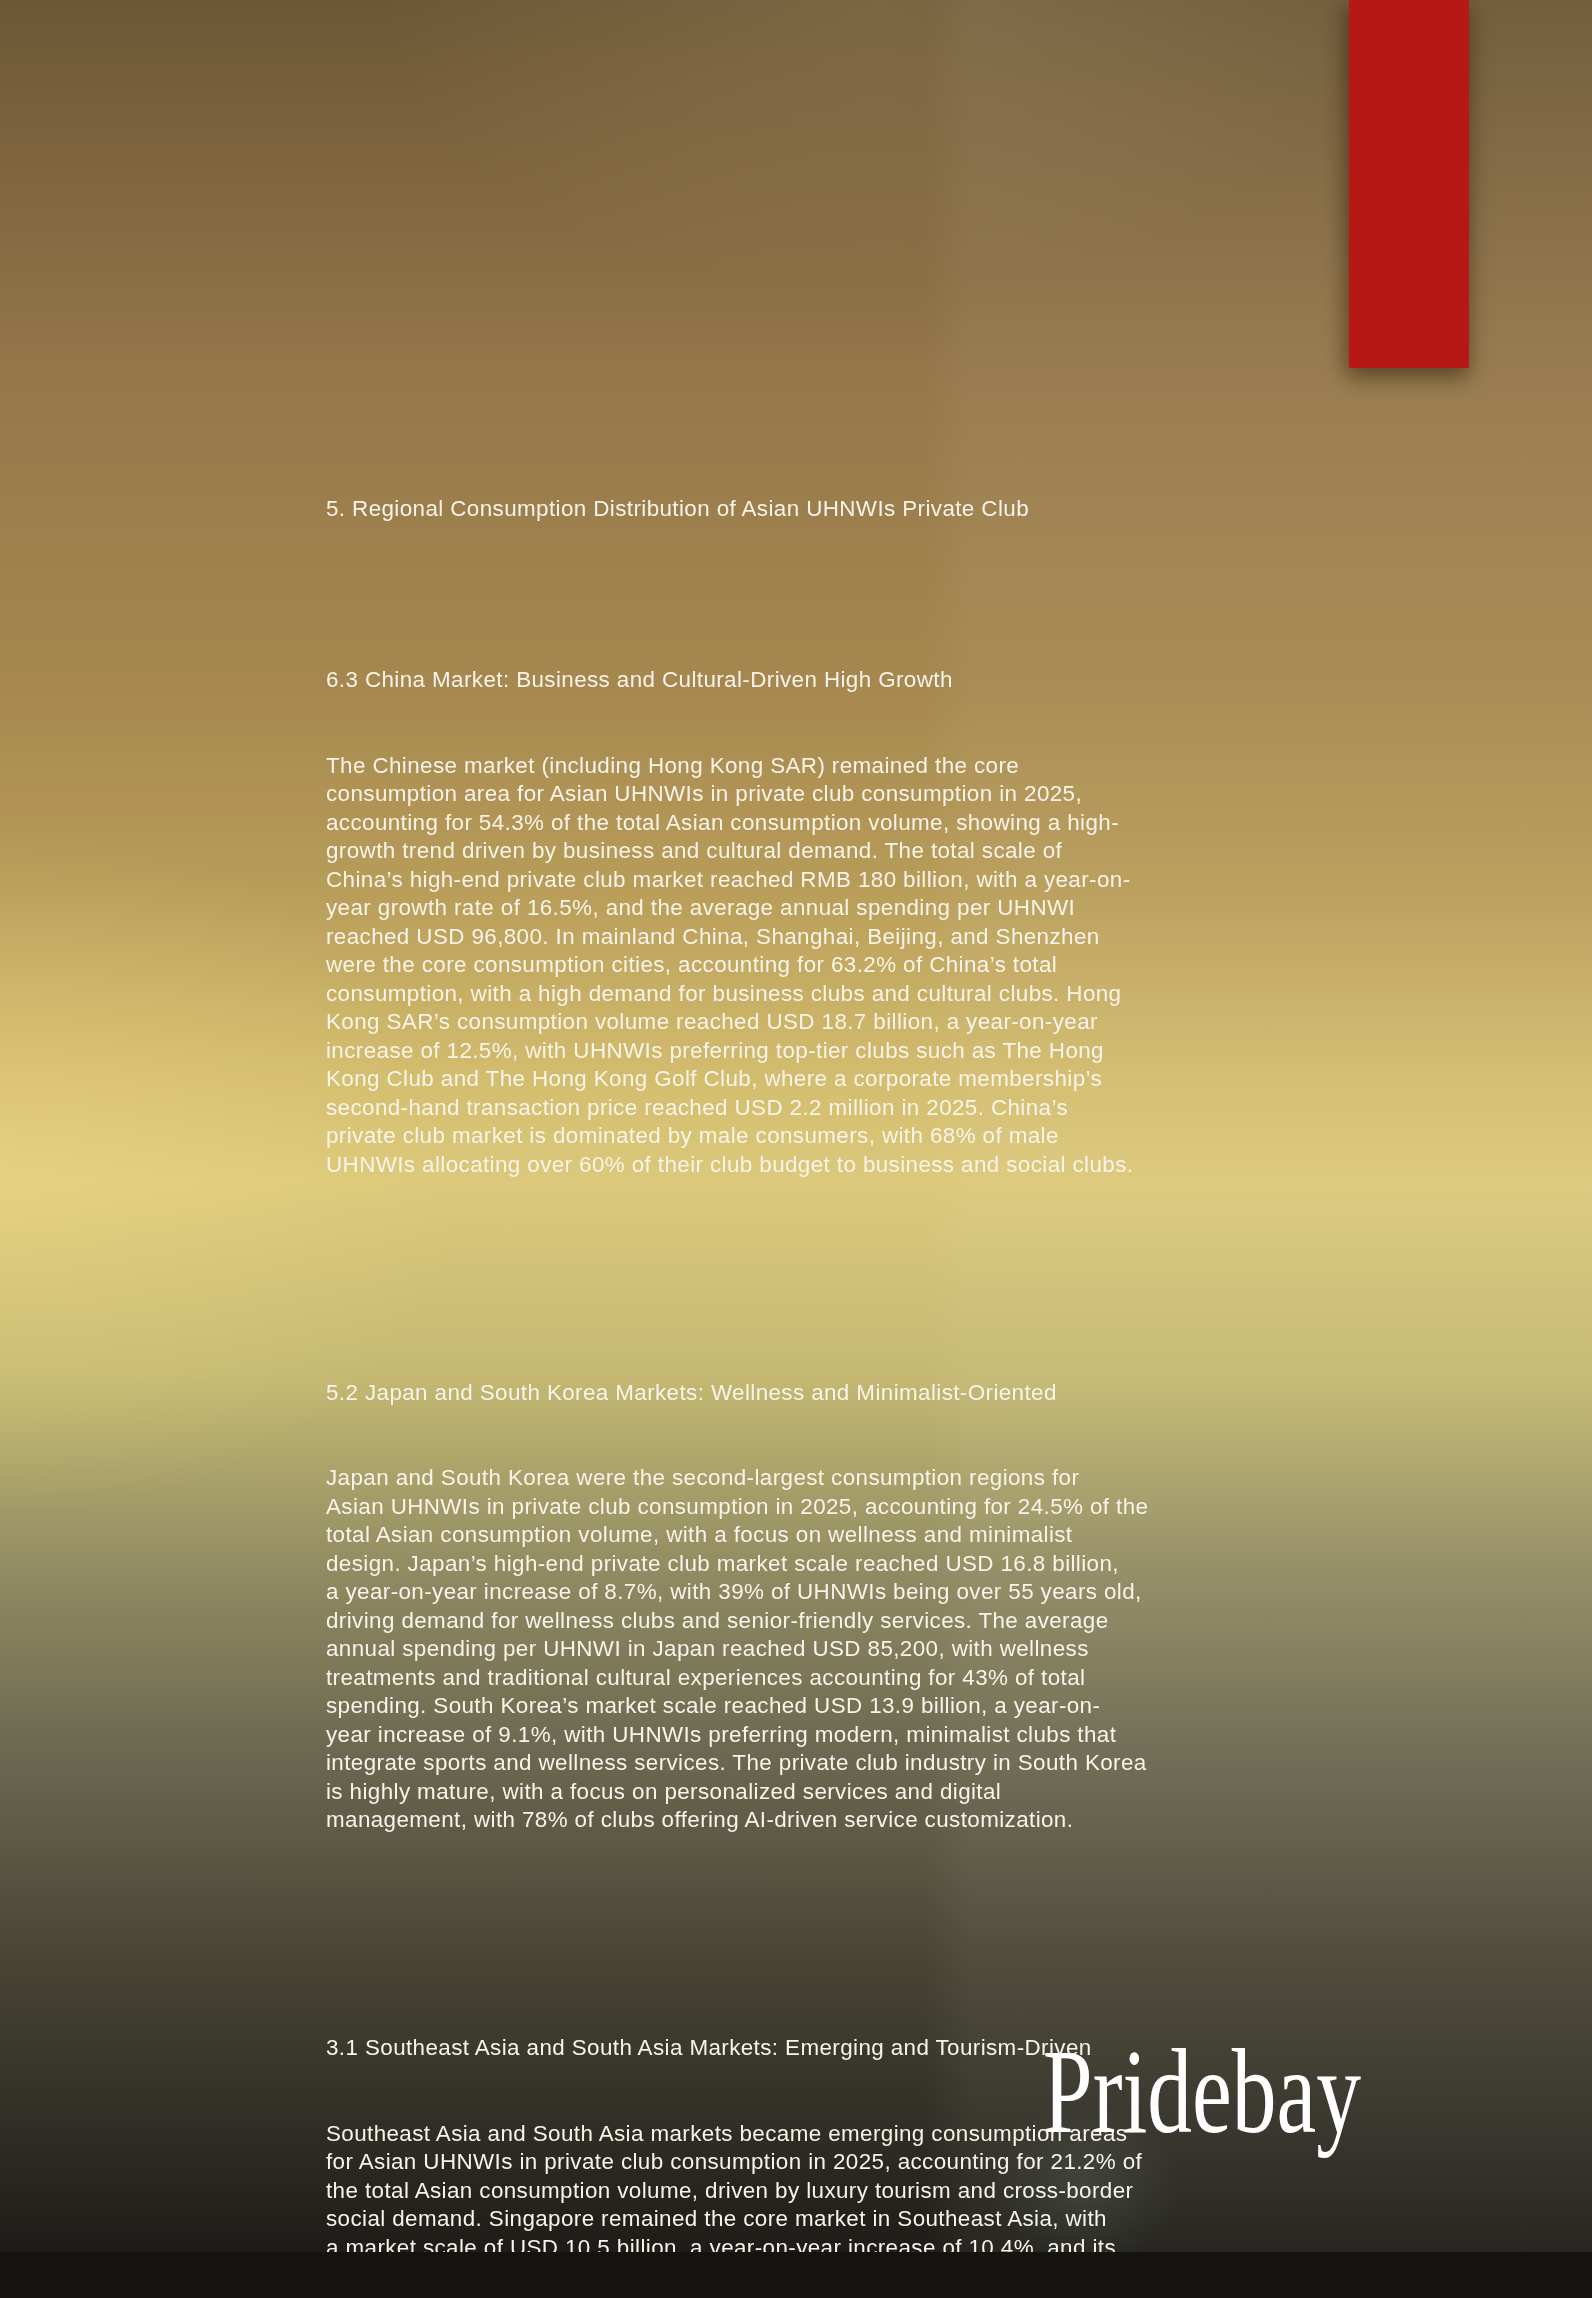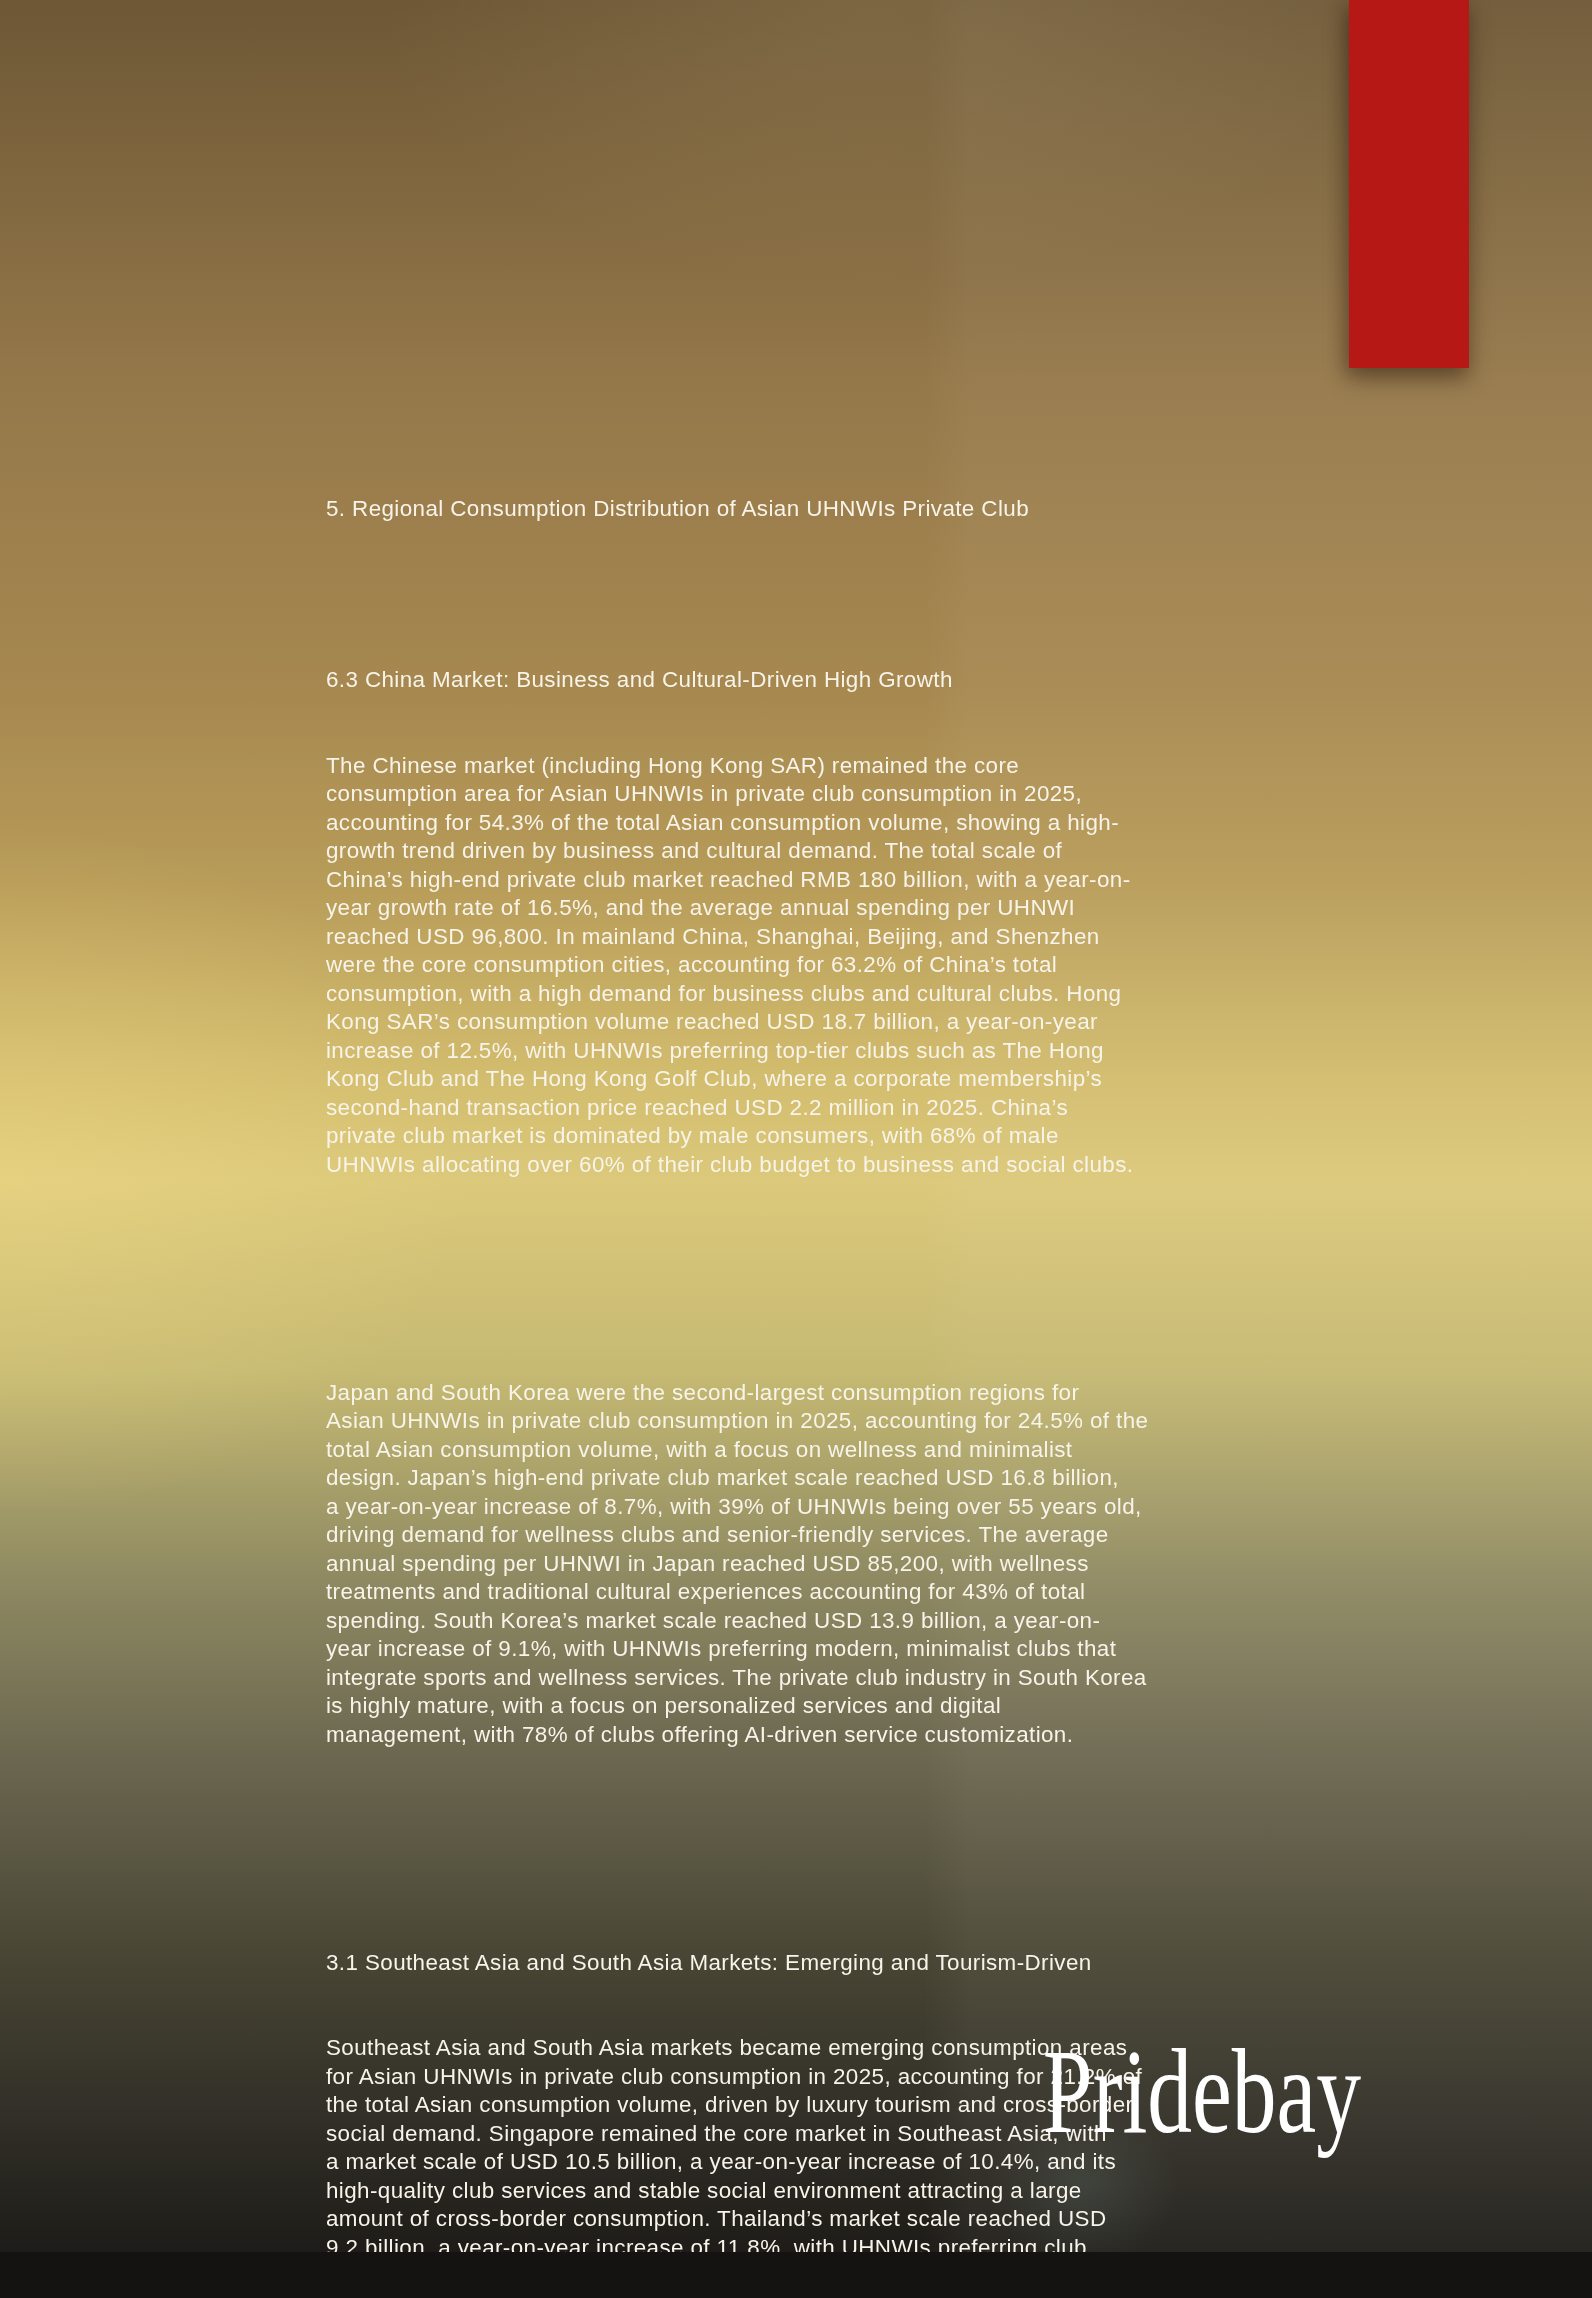--- a/index.html
+++ b/index.html
@@ -96,20 +96,21 @@
 consumption, with a high demand for business clubs and cultural clubs. Hong
 Kong SAR’s consumption volume reached USD 18.7 billion, a year-on-year
 increase of 12.5%, with UHNWIs preferring top-tier clubs such as The Hong
 Kong Club and The Hong Kong Golf Club, where a corporate membership’s
 second-hand transaction price reached USD 2.2 million in 2025. China’s
 private club market is dominated by male consumers, with 68% of male
 UHNWIs allocating over 60% of their club budget to business and social clubs.</div>
     </section>
 
     <section>
+      <div class="line">5.2 Japan and South Korea Markets: Wellness and Minimalist-Oriented</div>
       <div class="line">Japan and South Korea were the second-largest consumption regions for
 Asian UHNWIs in private club consumption in 2025, accounting for 24.5% of the
 total Asian consumption volume, with a focus on wellness and minimalist
 design. Japan’s high-end private club market scale reached USD 16.8 billion,
 a year-on-year increase of 8.7%, with 39% of UHNWIs being over 55 years old,
 driving demand for wellness clubs and senior-friendly services. The average
 annual spending per UHNWI in Japan reached USD 85,200, with wellness
 treatments and traditional cultural experiences accounting for 43% of total
 spending. South Korea’s market scale reached USD 13.9 billion, a year-on-
 year increase of 9.1%, with UHNWIs preferring modern, minimalist clubs that

